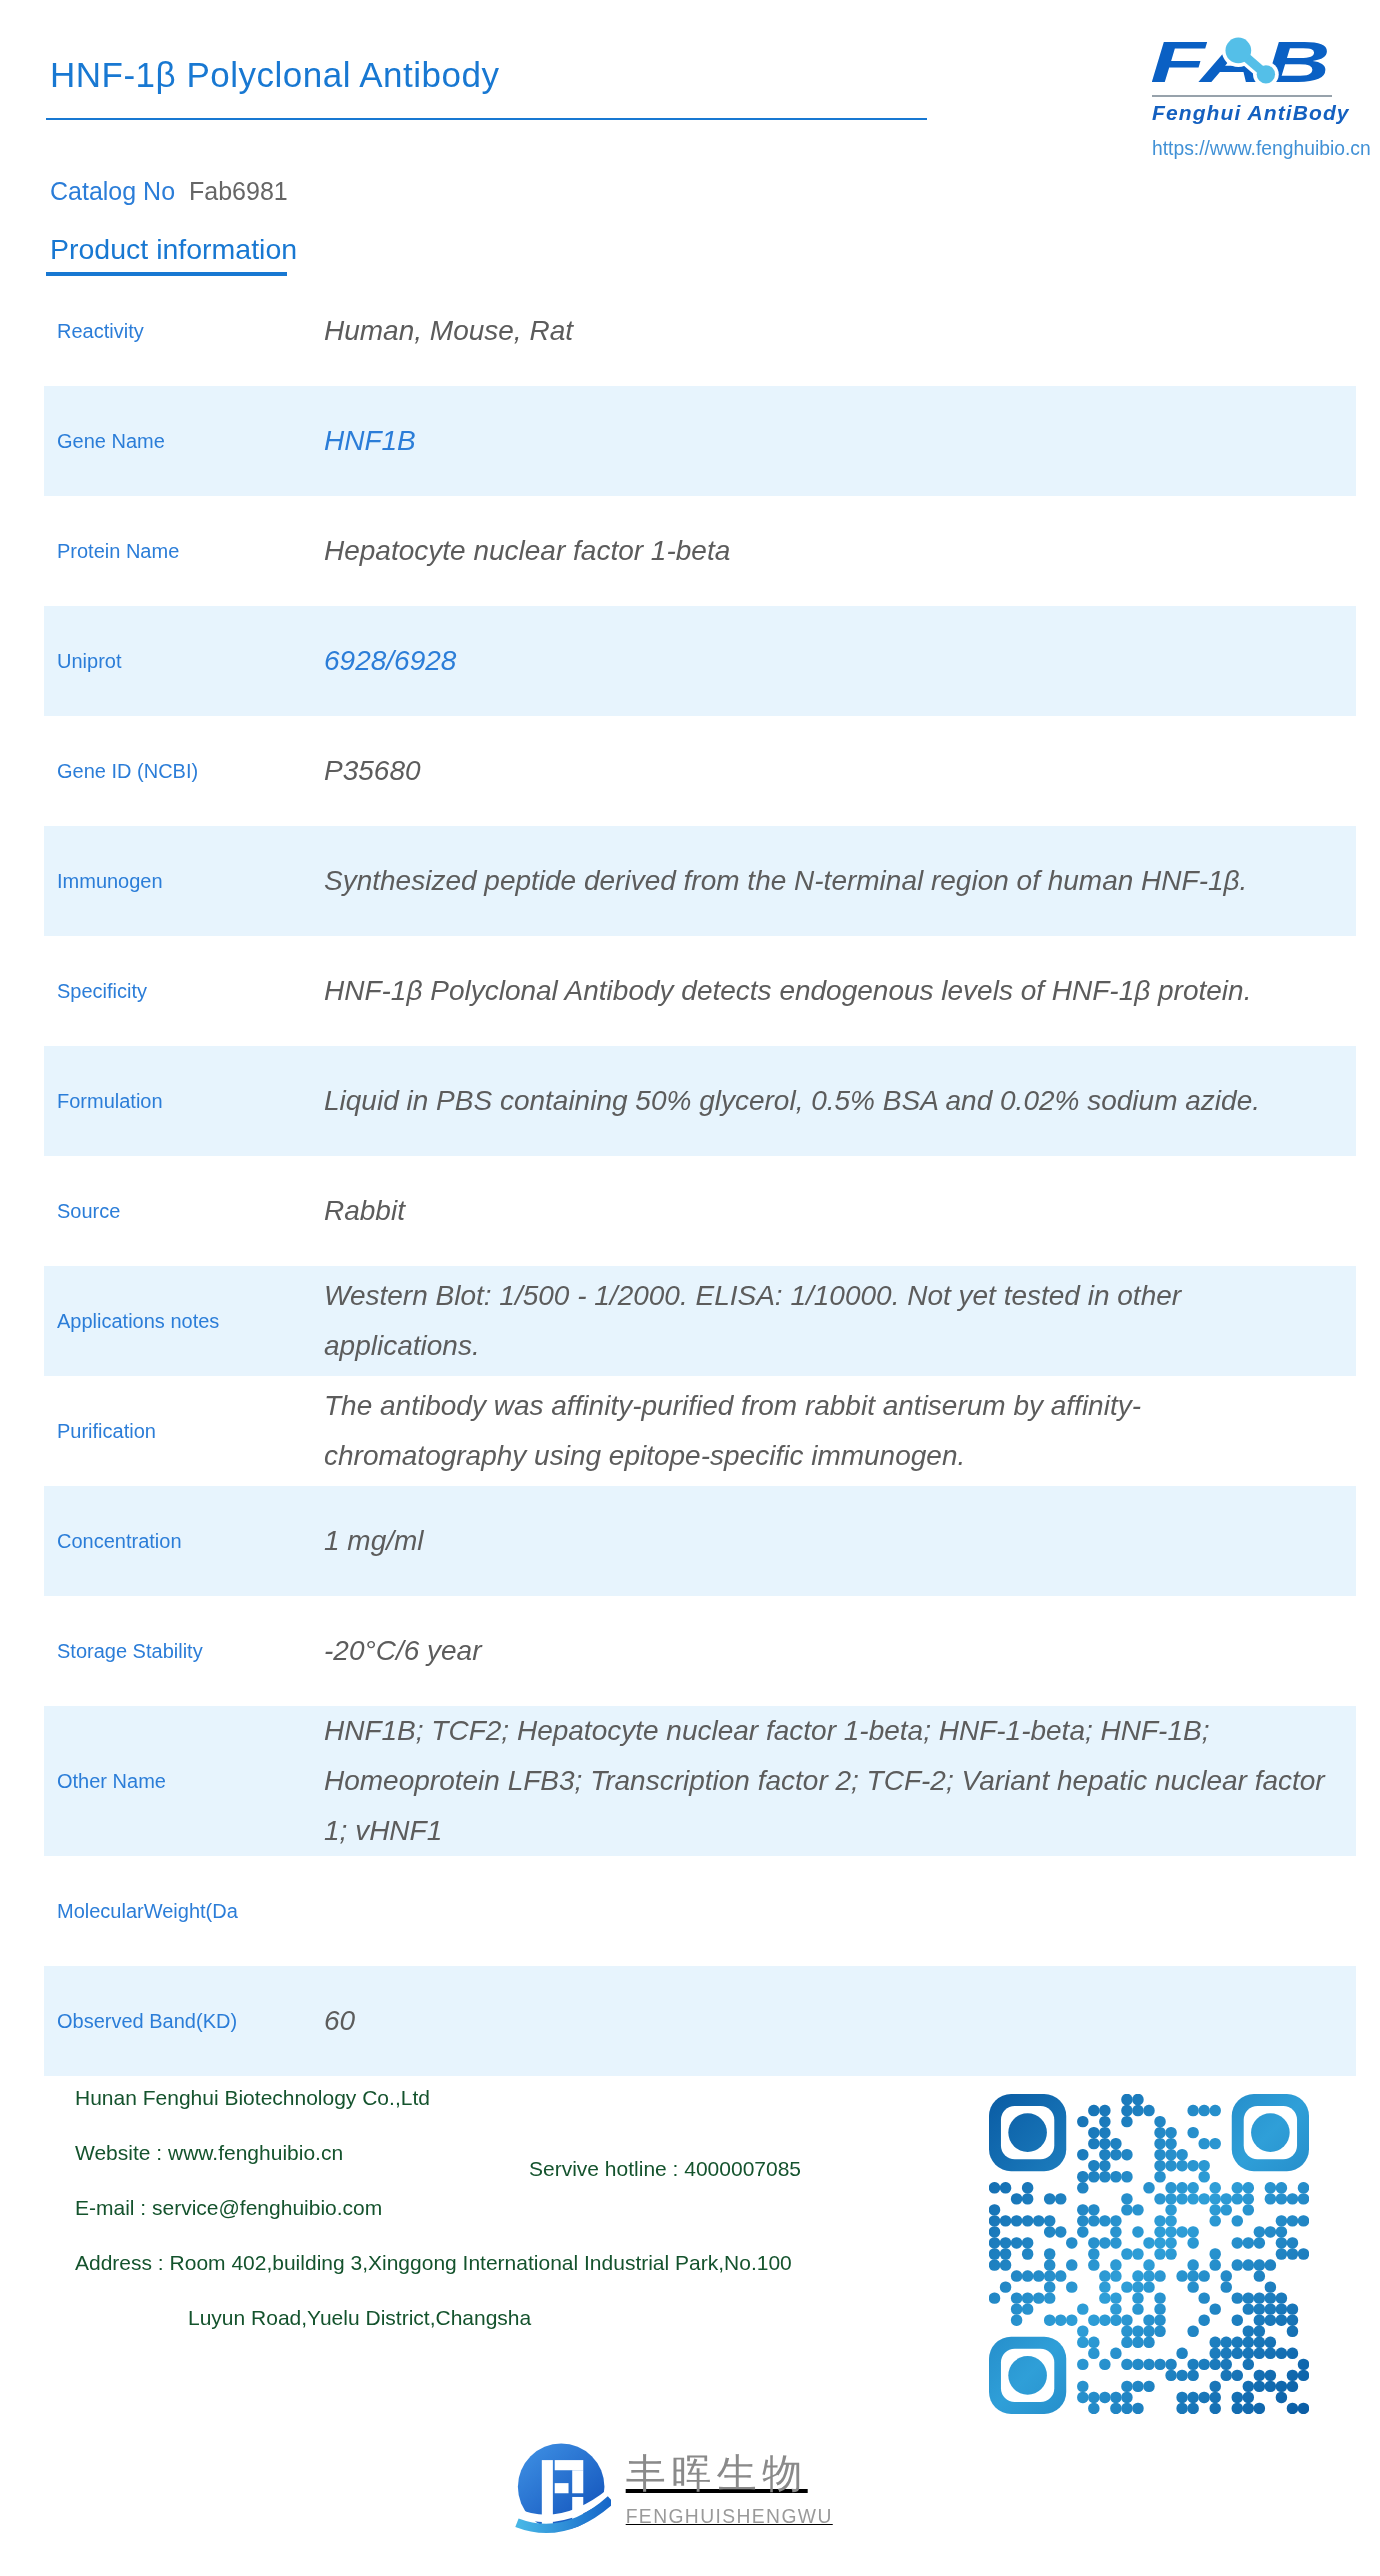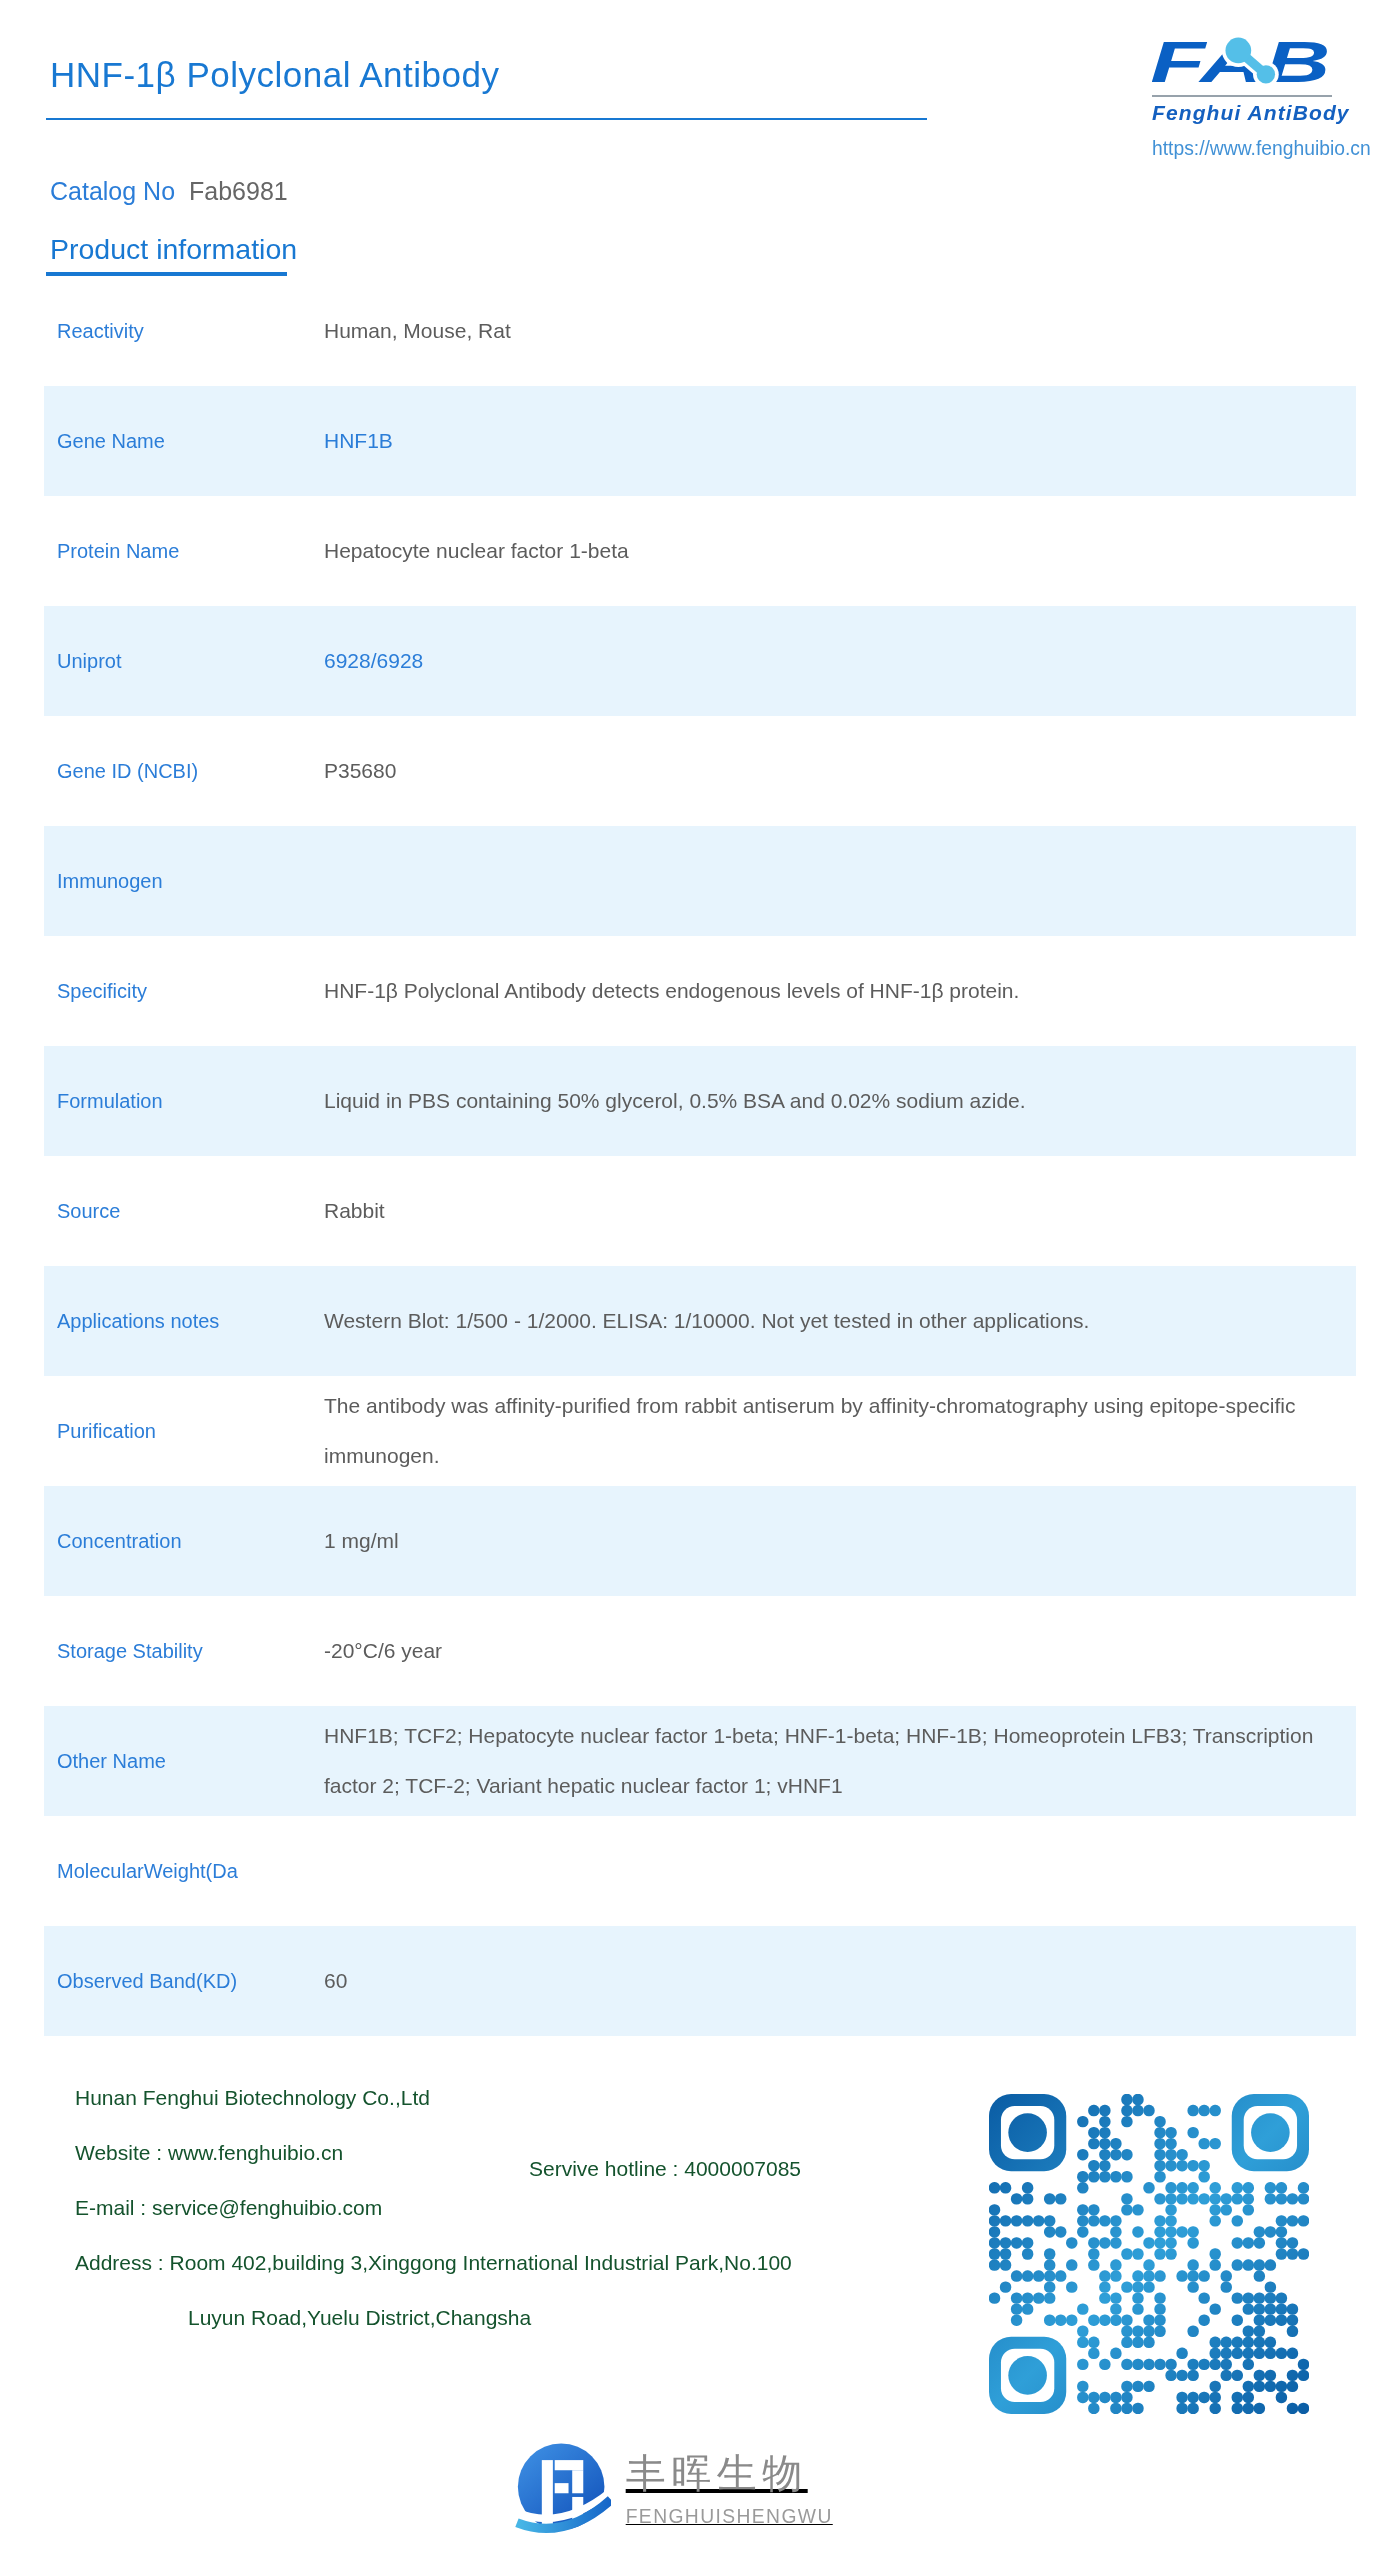--- a/index.html
+++ b/index.html
@@ -25,21 +25,21 @@
   .section-heading{position:absolute;left:50px;top:233px;margin:0;font-size:28.5px;
                    font-weight:400;color:#1878d2;}
   .heading-rule{position:absolute;left:46px;top:272px;width:241px;height:3.7px;background:#1878d2;}
 
   
   .ptable{position:absolute;left:44px;top:276px;width:1312px;}
   .trow{display:flex;align-items:center;min-height:110px;}
   .trow.alt{background:#e7f4fd;}
   .tlabel{width:280px;padding-left:13px;box-sizing:border-box;flex-shrink:0;
           color:#2b7dd8;font-size:20px;}
-  .tvalue{flex:1;color:#5c5c5c;font-size:21px;line-height:50px;padding-right:28px;}
+  .tvalue{flex:1;color:#5c5c5c;font-size:28px;line-height:50px;padding-right:28px;font-style:italic;}
   .tvalue.link{color:#2b7dd8;}
 
   
   .flines{position:absolute;left:75px;top:2070px;font-size:21px;color:#14532d;width:911px;}
   .fline{height:55px;line-height:55px;position:relative;white-space:nowrap;}
   .hotline{position:absolute;left:434px;top:16px;margin-left:20px;}
   .fline.indent{padding-left:113px;}
 
   #qr{position:absolute;left:989px;top:2094px;}
 
@@ -95,20 +95,21 @@
       <div class="trow alt">
         <div class="tlabel">Uniprot</div>
         <div class="tvalue link">6928/6928</div>
       </div>
       <div class="trow">
         <div class="tlabel">Gene ID (NCBI)</div>
         <div class="tvalue">P35680</div>
       </div>
       <div class="trow alt">
         <div class="tlabel">Immunogen</div>
+        <div class="tvalue">Synthesized peptide derived from the N-terminal region of human HNF-1β.</div>
       </div>
       <div class="trow">
         <div class="tlabel">Specificity</div>
         <div class="tvalue">HNF-1β Polyclonal Antibody detects endogenous levels of HNF-1β protein.</div>
       </div>
       <div class="trow alt">
         <div class="tlabel">Formulation</div>
         <div class="tvalue">Liquid in PBS containing 50% glycerol, 0.5% BSA and 0.02% sodium azide.</div>
       </div>
       <div class="trow">

